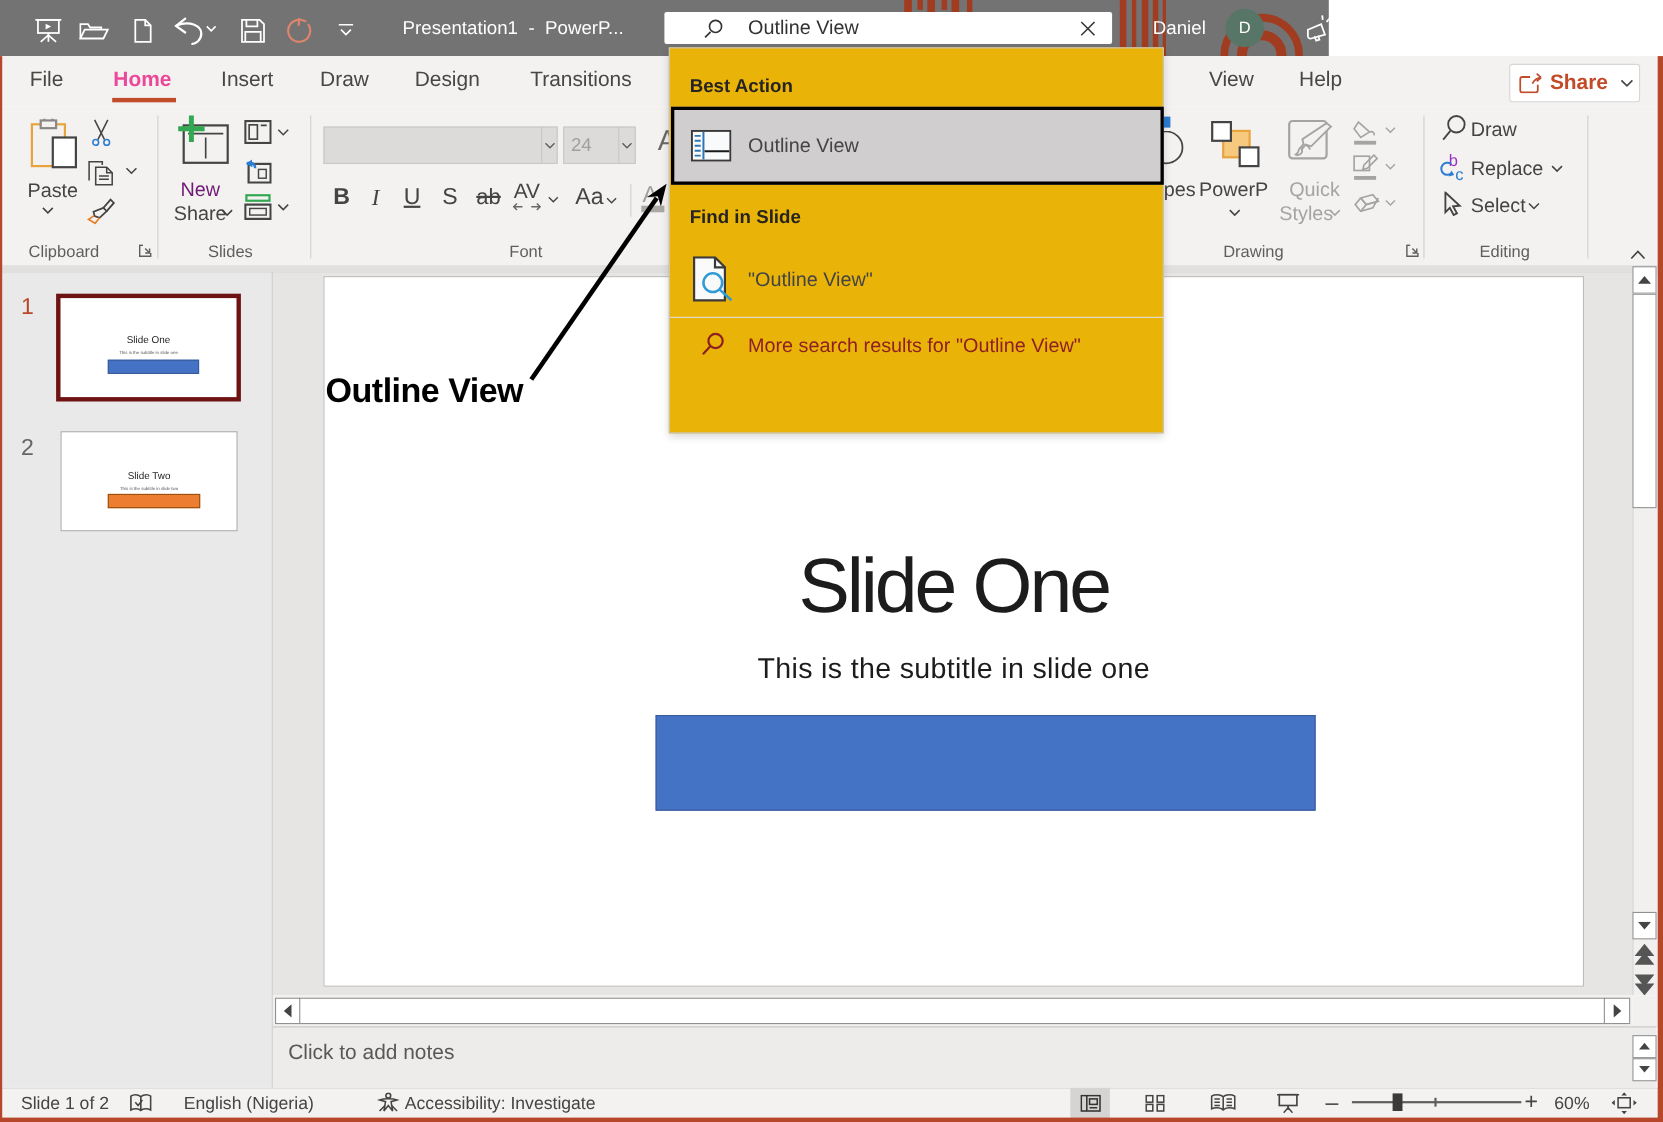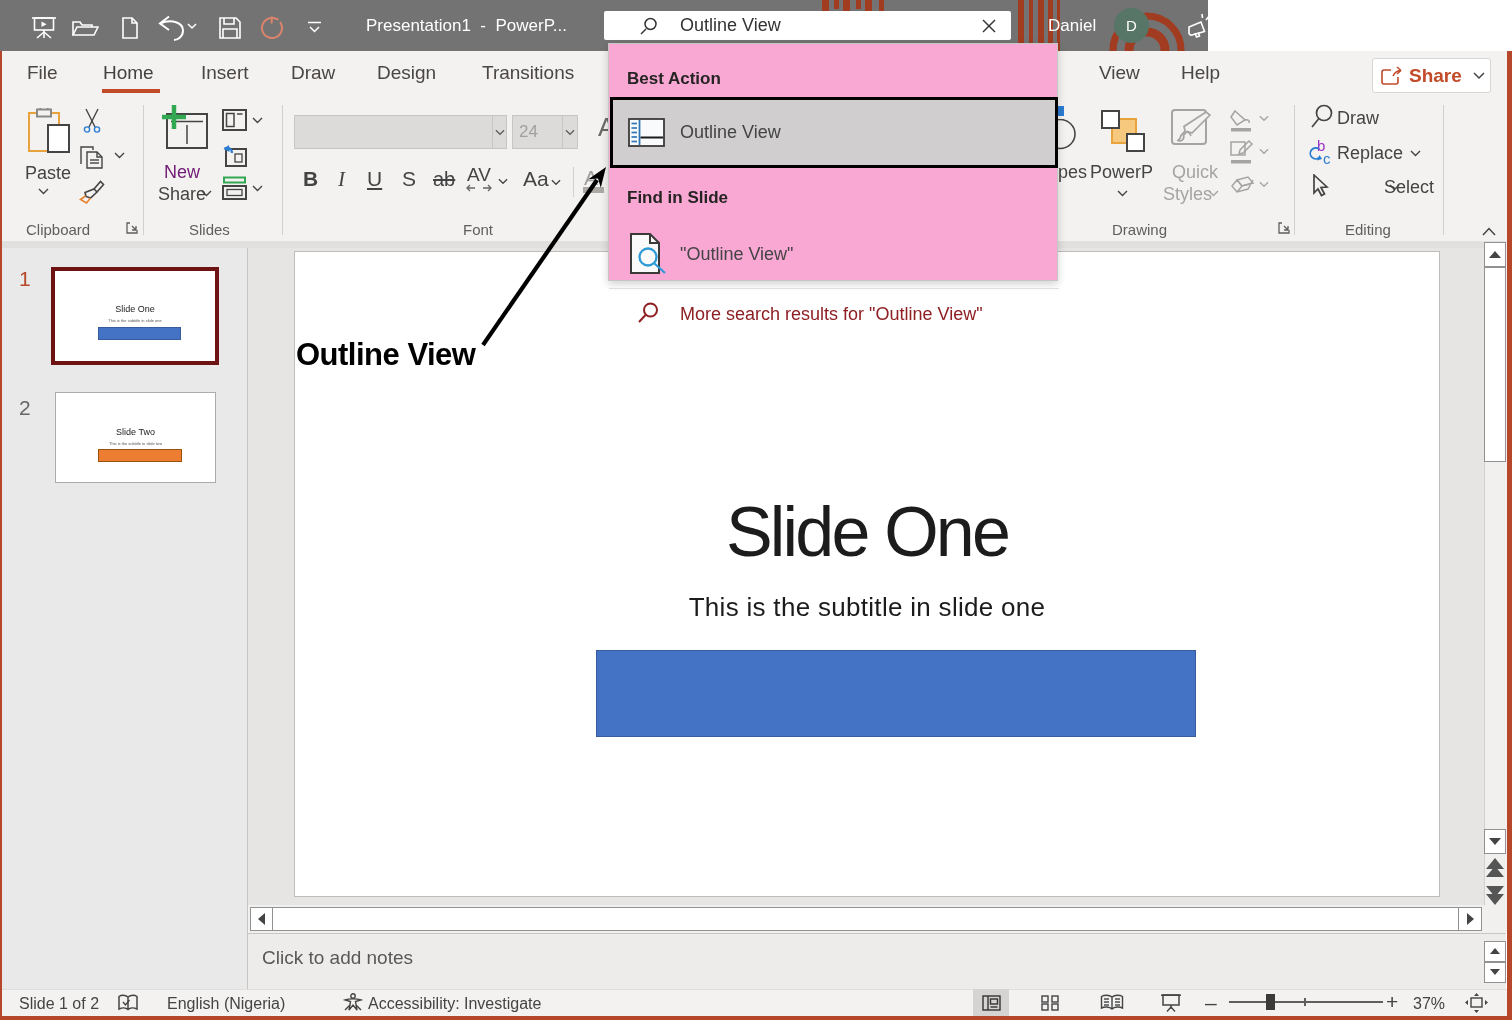--- a/index.html
+++ b/index.html
@@ -117,21 +117,21 @@
       <g stroke="#fff" stroke-width="1.7">
         <line x1="1" y1="1" x2="15" y2="15"></line>
         <line x1="15" y1="1" x2="1" y2="15"></line>
       </g>
     </svg>
 </div>
 
 <div class="abs" style="left:0px;top:51px;width:1512px;height:46px;background:#F3F2F1"></div>
 <div class="abs" style="left:0px;top:51px;width:1512px;height:46px;font-size:19px;color:#494644">
   <span class="abs" style="left:27px;top:11px">File</span>
-  <span class="abs" style="left:103px;top:11px;color:#404040;font-weight:normal">Home</span>
+  <span class="abs" style="left:103px;top:11px;color:#ec4899;font-weight:bold">Home</span>
   <span class="abs" style="left:201px;top:11px">Insert</span>
   <span class="abs" style="left:291px;top:11px">Draw</span>
   <span class="abs" style="left:377px;top:11px">Design</span>
   <span class="abs" style="left:482px;top:11px">Transitions</span>
   <span class="abs" style="left:1099px;top:11px">View</span>
   <span class="abs" style="left:1181px;top:11px">Help</span>
   <div class="abs" style="left:102px;top:38px;width:58px;height:4px;background:#C24B29"></div>
 </div>
 <div class="abs" style="left:1372px;top:58px;width:117px;height:33px;background:#fff;border:1px solid #D8D6D4;border-radius:3px">
   <svg class="abs" style="left:8px;top:7px" width="22" height="19" viewBox="0 0 22 19">
@@ -370,21 +370,21 @@
         <path d="M9 22.5 l5 -1.5 l-2.5 -4 z" fill="#2B7CD3"></path>
       </g>
     </svg>
   <div class="abs" style="left:1337px;top:143px;font-size:18px;color:#444">Replace</div>
   <svg class="abs" style="left:1410px;top:150px" width="11" height="7" viewBox="0 0 11 7">
       <path d="M1 1 l4.5 4.5 L10 1" stroke="#444" stroke-width="1.4" fill="none"></path>
     </svg>
   <svg class="abs" style="left:1312px;top:174px" width="18" height="23" viewBox="0 0 18 23">
       <path d="M2 1 L15 13 l-6 0.5 l3.5 6.5 l-3 1.5 l-3.5 -6.5 L2 19 z" fill="none" stroke="#444" stroke-width="1.7"></path>
     </svg>
-  <div class="abs" style="left:1384px;top:177px;font-size:18px;color:#444">Select</div>
+  <div class="abs" style="left:1337px;top:177px;font-size:18px;color:#444">Select</div>
   <svg class="abs" style="left:1389px;top:184px" width="11" height="7" viewBox="0 0 11 7">
       <path d="M1 1 l4.5 4.5 L10 1" stroke="#444" stroke-width="1.4" fill="none"></path>
     </svg>
   <div class="lbl abs" style="left:1345px;top:221px">Editing</div>
   <div class="abs" style="left:1443px;top:105px;width:1px;height:130px;background:#D2D0CE"></div>
   <svg class="abs" style="left:1482px;top:227px" width="14" height="9" viewBox="0 0 14 9">
       <path d="M1 8 L7 1.5 L13 8" stroke="#444" stroke-width="1.5" fill="none"></path>
     </svg>
 </div>
 
@@ -505,21 +505,21 @@
       <rect x="3" y="1" width="16" height="10"></rect>
       <line x1="11" y1="11" x2="11" y2="15"></line>
       <path d="M7 17.5 L11 13 l4 4.5" stroke-width="1.3"></path>
     </g>
   </svg>
 <div class="abs" style="left:1205px;top:991px;font-size:21px;color:#444">–</div>
 <div class="abs" style="left:1229px;top:1001px;width:154px;height:2px;background:#605E5C"></div>
 <div class="abs" style="left:1304px;top:998px;width:2px;height:8px;background:#605E5C"></div>
 <div class="abs" style="left:1266px;top:994px;width:9px;height:16px;background:#3B3A39"></div>
 <div class="abs" style="left:1386px;top:990px;font-size:21px;color:#444">+</div>
-<div class="abs" style="left:1413px;top:995px;font-size:16px;color:#444">37%</div>
+<div class="abs" style="left:1413px;top:995px;font-size:16px;color:#444">60%</div>
 <svg class="abs" style="left:1465px;top:993px" width="23" height="20" viewBox="0 0 23 20">
     <g fill="none" stroke="#444" stroke-width="1.4">
       <rect x="6" y="5" width="11" height="9"></rect>
       <path d="M11.5 0 l2.5 3 h-5 z M11.5 20 l2.5 -3 h-5 z M0 9.5 l3 -2.5 v5 z M23 9.5 l-3 -2.5 v5 z" fill="#444" stroke="none"></path>
     </g>
   </svg>
 
 <div class="abs" style="left:0px;top:51px;width:2px;height:969px;background:#B7472A"></div>
 <div class="abs" style="left:1507px;top:51px;width:5px;height:969px;background:#B7472A"></div>
 <div class="abs" style="left:0px;top:1016px;width:1512px;height:4px;background:#B7472A"></div>
@@ -538,21 +538,21 @@
       </g>
     </svg>
   <div class="abs" style="left:76px;top:4px;font-size:18px;color:#333">Outline View</div>
   <svg class="abs" style="left:378px;top:8px" width="14" height="14" viewBox="0 0 14 14">
       <g stroke="#333" stroke-width="1.4">
         <line x1="1" y1="1" x2="13" y2="13"></line>
         <line x1="13" y1="1" x2="1" y2="13"></line>
       </g>
     </svg>
 </div>
-<div class="abs" style="left:608px;top:43px;width:450px;height:238px;background:#f9a8d4;border:1px solid #C8C6C4;box-shadow:0 3px 8px rgba(0,0,0,0.18);box-sizing:border-box">
+<div class="abs" style="left:608px;top:43px;width:450px;height:351px;background:#eab308;border:1px solid #C8C6C4;box-shadow:0 3px 8px rgba(0,0,0,0.18);box-sizing:border-box">
   <div class="abs" style="left:18px;top:25px;font-size:17px;font-weight:bold;color:#252423">Best Action</div>
   <div class="abs" style="left:1px;top:53px;width:448px;height:71px;background:#D0CECE;border:3px solid #000;box-sizing:border-box"></div>
   <svg class="abs" style="left:19px;top:74px" width="37" height="29" viewBox="0 0 37 29">
       <g fill="none">
         <rect x="1" y="1" width="35" height="27" stroke="#3b3a39" stroke-width="1.8" fill="#F8FAFC"></rect>
         <line x1="11.5" y1="2" x2="11.5" y2="27" stroke="#2E75B5" stroke-width="1.8"></line>
         <g stroke="#2E75B5" stroke-width="1.7">
           <line x1="3.5" y1="5.5" x2="9" y2="5.5"></line>
           <line x1="3.5" y1="10" x2="9" y2="10"></line>
           <line x1="3.5" y1="14.5" x2="9" y2="14.5"></line>

